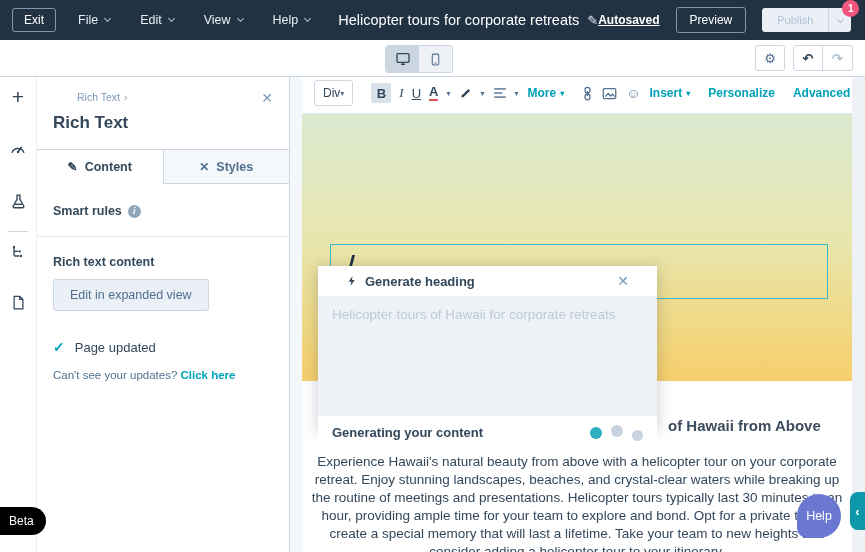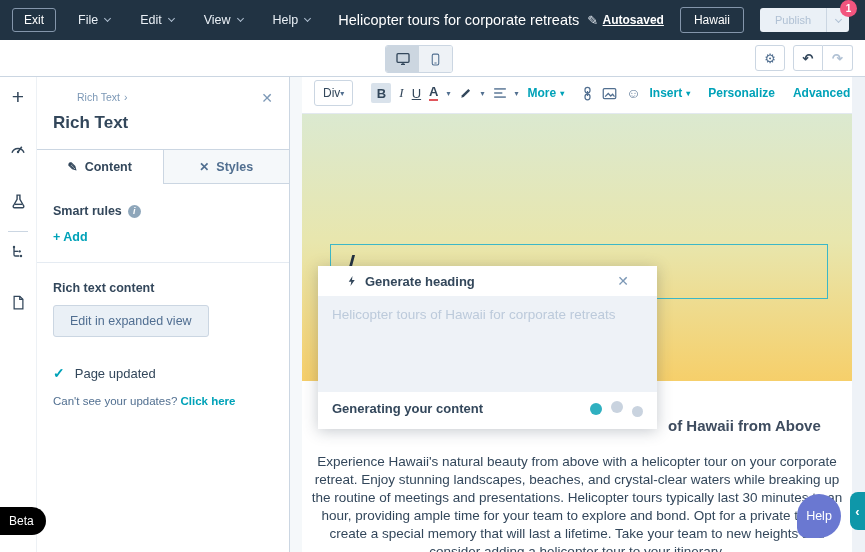--- a/index.html
+++ b/index.html
@@ -88,21 +88,21 @@
   .hero { position: absolute; left: 0; top: 41px; right: 0; height: 267px; background: linear-gradient(180deg, #dbe9d0 0%, #e8e6ad 48%, #f6cf6a 100%); }
   .rte-box { position: absolute; left: 28px; top: 130px; width: 498px; height: 55px; border: 1px solid #3cb7c7; cursor: text; }
   .slash { font-size: 36px; color: #22303f; padding-left: 14px; line-height: 50px; }
   .drag-handle { position: absolute; left: 234px; top: 185px; width: 82px; height: 7px; background: #4a6076; cursor: grab; }
 
   
   .ai-modal { position: absolute; left: 16px; top: 193px; width: 339px; height: 163px; background: #fff; box-shadow: 0 2px 14px rgba(45,62,80,.28); z-index: 10; }
   .ai-header { height: 30px; display: flex; align-items: center; padding: 0 28px; gap: 7px; }
   .ai-title { font-size: 13px; font-weight: 700; color: #33475b; }
   .ai-close { margin-left: auto; color: #7c98b6; font-size: 14px; cursor: pointer; }
-  .ai-body { height: 96px; background: #eef2f7; padding: 11px 14px; font-size: 13.5px; color: #bccadb; cursor: text; }
+  .ai-body { height: 120px; background: #eef2f7; padding: 11px 14px; font-size: 13.5px; color: #bccadb; cursor: text; }
   .ai-footer { height: 33px; display: flex; align-items: center; padding: 0 14px; background: #fff; }
   .ai-status { font-size: 13px; font-weight: 700; color: #33475b; }
   .dots { margin-left: auto; display: flex; gap: 9px; align-items: center; }
   .dot { width: 12px; height: 12px; border-radius: 50%; }
   .dot1 { background: #2fb0c0; }
   .dot2 { background: #c9d3df; transform: translateY(-2px); }
   .dot3 { background: #c9d3df; transform: translateY(3px); width: 11px; height: 11px; }
 
   
   .page-heading { position: absolute; left: 366px; top: 344px; font-size: 15px; font-weight: 700; color: #3e4c5f; white-space: nowrap; z-index: 5; }
@@ -135,21 +135,21 @@
           <span class="chev"></span>
         </div>
       <div class="menu-item">
           <span>Help</span>
           <span class="chev"></span>
         </div>
     </div>
     <div class="page-title"><span>Helicopter tours for corporate retreats</span><span class="title-pencil">✎</span></div>
     <div class="topbar-right">
       <span class="autosaved">Autosaved</span>
-      <div class="preview-btn">Hawaii</div>
+      <div class="preview-btn">Preview</div>
       <div class="publish-wrap">
         <div class="publish-main">Publish</div>
         <div class="publish-caret">
             <span class="chev" style="border-color:#b0c1d4;margin:0 0 2px 0"></span>
           </div>
         <div class="notif-badge">1</div>
       </div>
     </div>
   </div>
 
@@ -232,21 +232,20 @@
         </div>
       <div class="tab inactive">
           <span class="tab-icon">✕</span>
           <span>Styles</span>
         </div>
     </div>
     <div class="smart-rules">
         <span>Smart rules</span>
         <span class="info-circle">i</span>
       </div>
-    <div class="add-link">+ Add</div>
     <div class="panel-divider"></div>
     <div class="rt-label">Rich text content</div>
     <button class="expand-btn">Edit in expanded view</button>
     <div class="status-row">
         <span class="check">✓</span>
         <span>Page updated</span>
       </div>
     <div class="hint-row"><span>Can't see your updates?</span> <span class="hint-link">Click here</span></div>
   </div>
 

